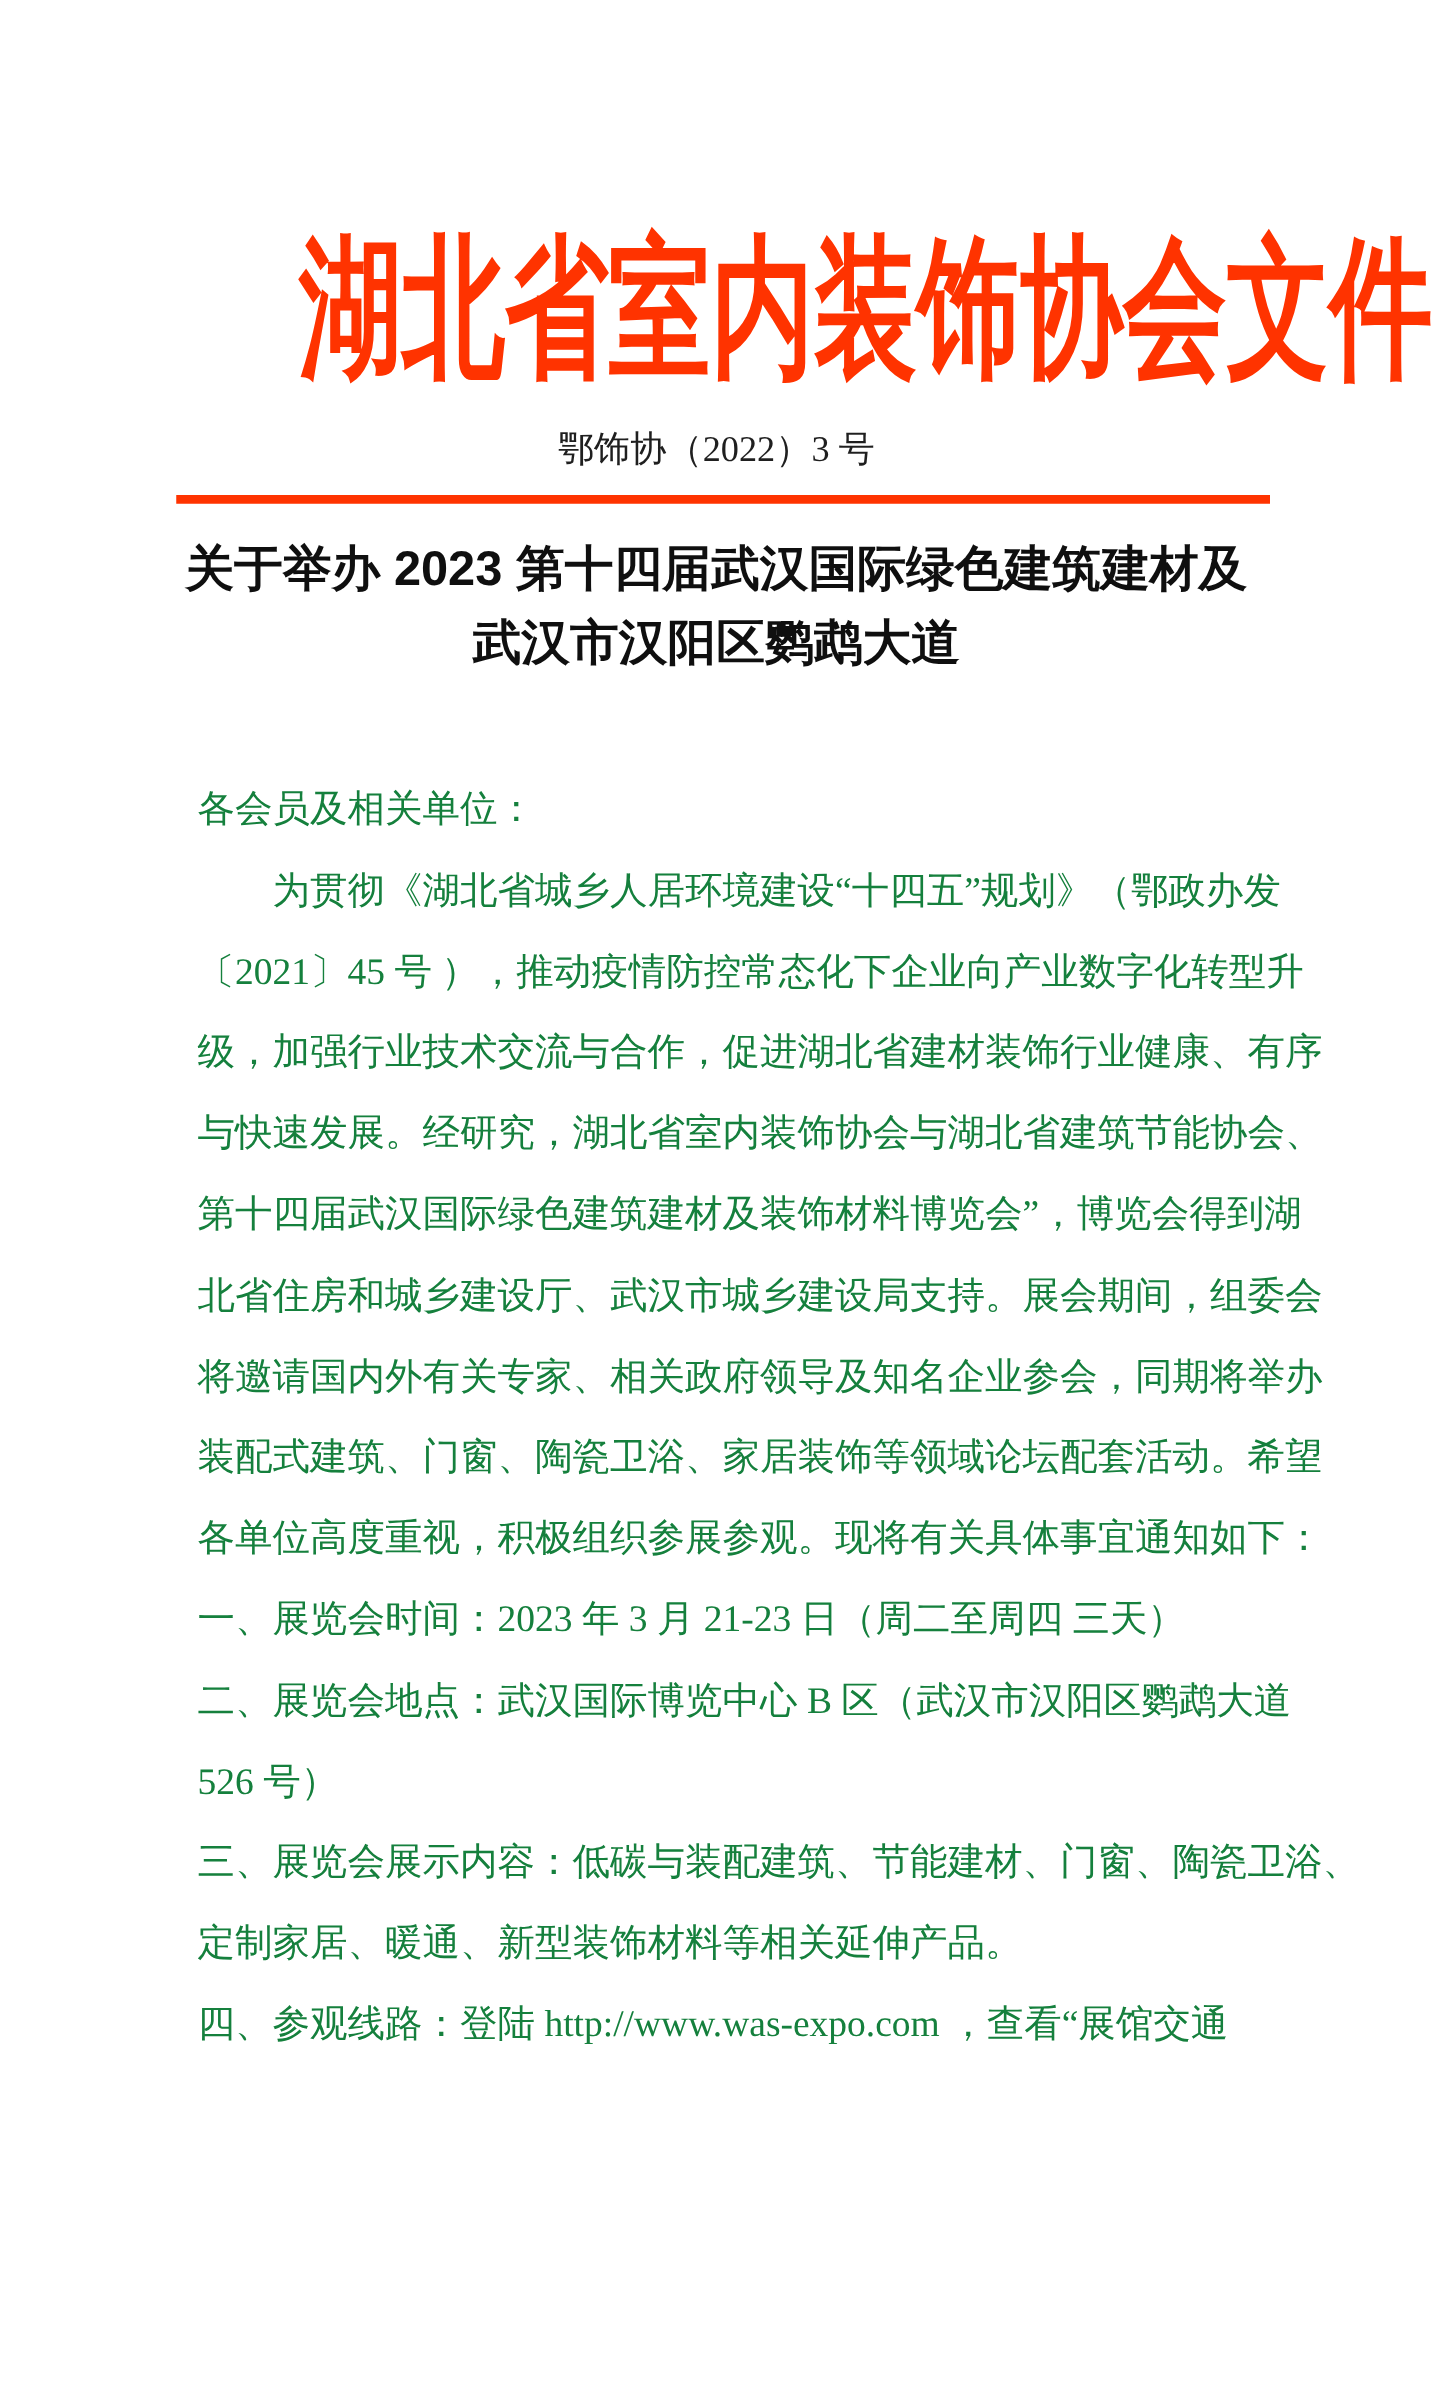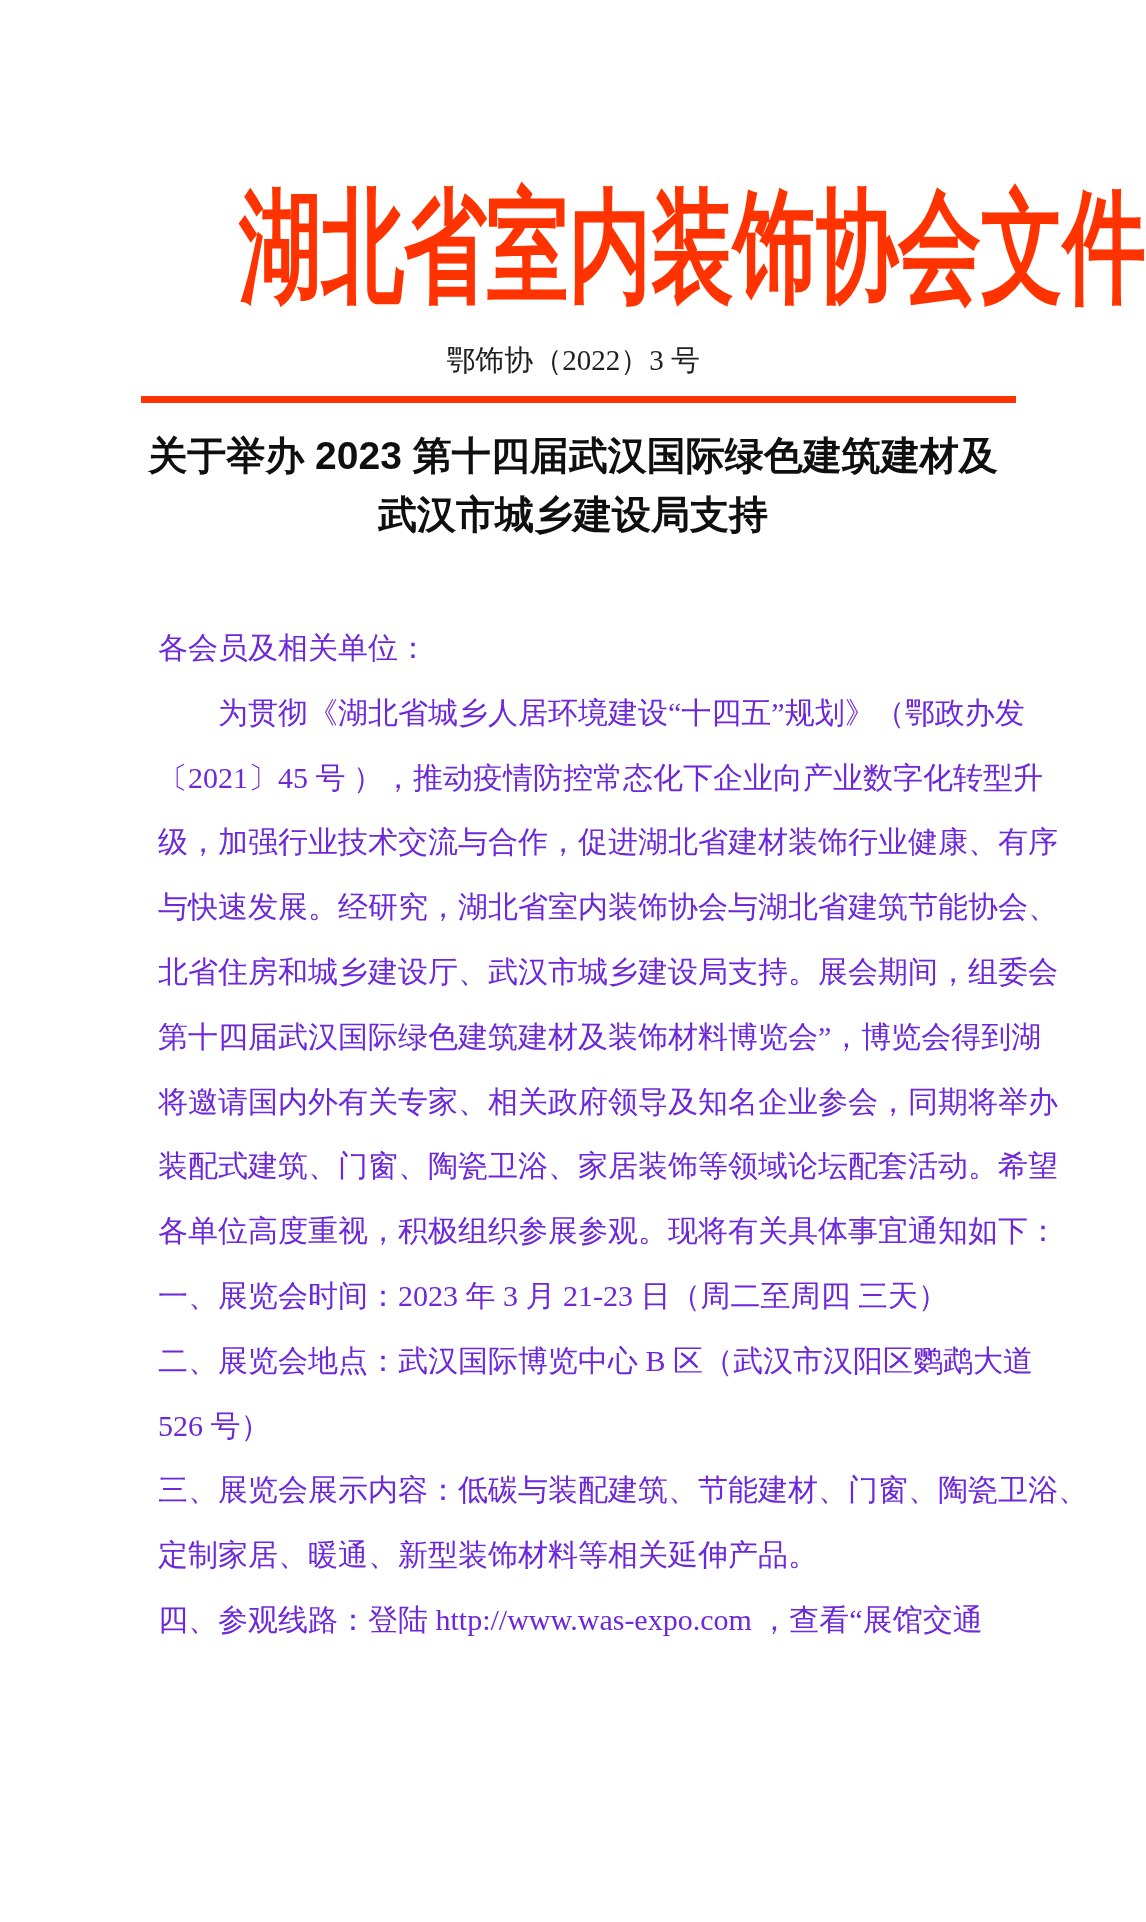--- a/index.html
+++ b/index.html
@@ -69,21 +69,21 @@
     color: #0f0f0f;
   }
   
   .body-block {
     position: absolute;
     top: 616px;
     left: 158px;
     width: 860px;
     font-size: 30px;
     line-height: 64.8px;
-    color: #6d28d9;
+    color: #15803d;
     font-family: "Liberation Serif", "DejaVu Serif", serif;
   }
   .body-block .line {
     white-space: nowrap;
     height: 64.8px;
   }
   .body-block .line.indent {
     text-indent: 60px;
   }
 </style>
@@ -95,32 +95,32 @@
   <div class="org-title">
     <span class="stretch" style="color: rgb(255, 51, 0);">湖北省室内装饰协会文件</span>
   </div>
 
   <div class="doc-number">鄂饰协（2022）3 号</div>
 
   <div class="red-line" style="background: rgb(255, 51, 0);"></div>
 
   <div class="notice-title">
     <div>关于举办 2023 第十四届武汉国际绿色建筑建材及</div>
-    <div>武汉市城乡建设局支持</div>
+    <div>武汉市汉阳区鹦鹉大道</div>
   </div>
 
   <div class="body-block">
     <div class="line">各会员及相关单位：</div>
     <div>
         <div class="line indent">为贯彻《湖北省城乡人居环境建设“十四五”规划》（鄂政办发</div>
         <div class="line">〔2021〕45 号 ），推动疫情防控常态化下企业向产业数字化转型升</div>
         <div class="line">级，加强行业技术交流与合作，促进湖北省建材装饰行业健康、有序</div>
         <div class="line">与快速发展。经研究，湖北省室内装饰协会与湖北省建筑节能协会、</div>
+        <div class="line">第十四届武汉国际绿色建筑建材及装饰材料博览会”，博览会得到湖</div>
         <div class="line">北省住房和城乡建设厅、武汉市城乡建设局支持。展会期间，组委会</div>
-        <div class="line">第十四届武汉国际绿色建筑建材及装饰材料博览会”，博览会得到湖</div>
         <div class="line">将邀请国内外有关专家、相关政府领导及知名企业参会，同期将举办</div>
         <div class="line">装配式建筑、门窗、陶瓷卫浴、家居装饰等领域论坛配套活动。希望</div>
         <div class="line">各单位高度重视，积极组织参展参观。现将有关具体事宜通知如下：</div>
         <div class="line">一、展览会时间：2023 年 3 月 21-23 日（周二至周四 三天）</div>
         <div class="line">二、展览会地点：武汉国际博览中心 B 区（武汉市汉阳区鹦鹉大道</div>
         <div class="line">526 号）</div>
         <div class="line">三、展览会展示内容：低碳与装配建筑、节能建材、门窗、陶瓷卫浴、</div>
         <div class="line">定制家居、暖通、新型装饰材料等相关延伸产品。</div>
         <div class="line">四、参观线路：登陆 http://www.was-expo.com ，查看“展馆交通</div>
       </div>

